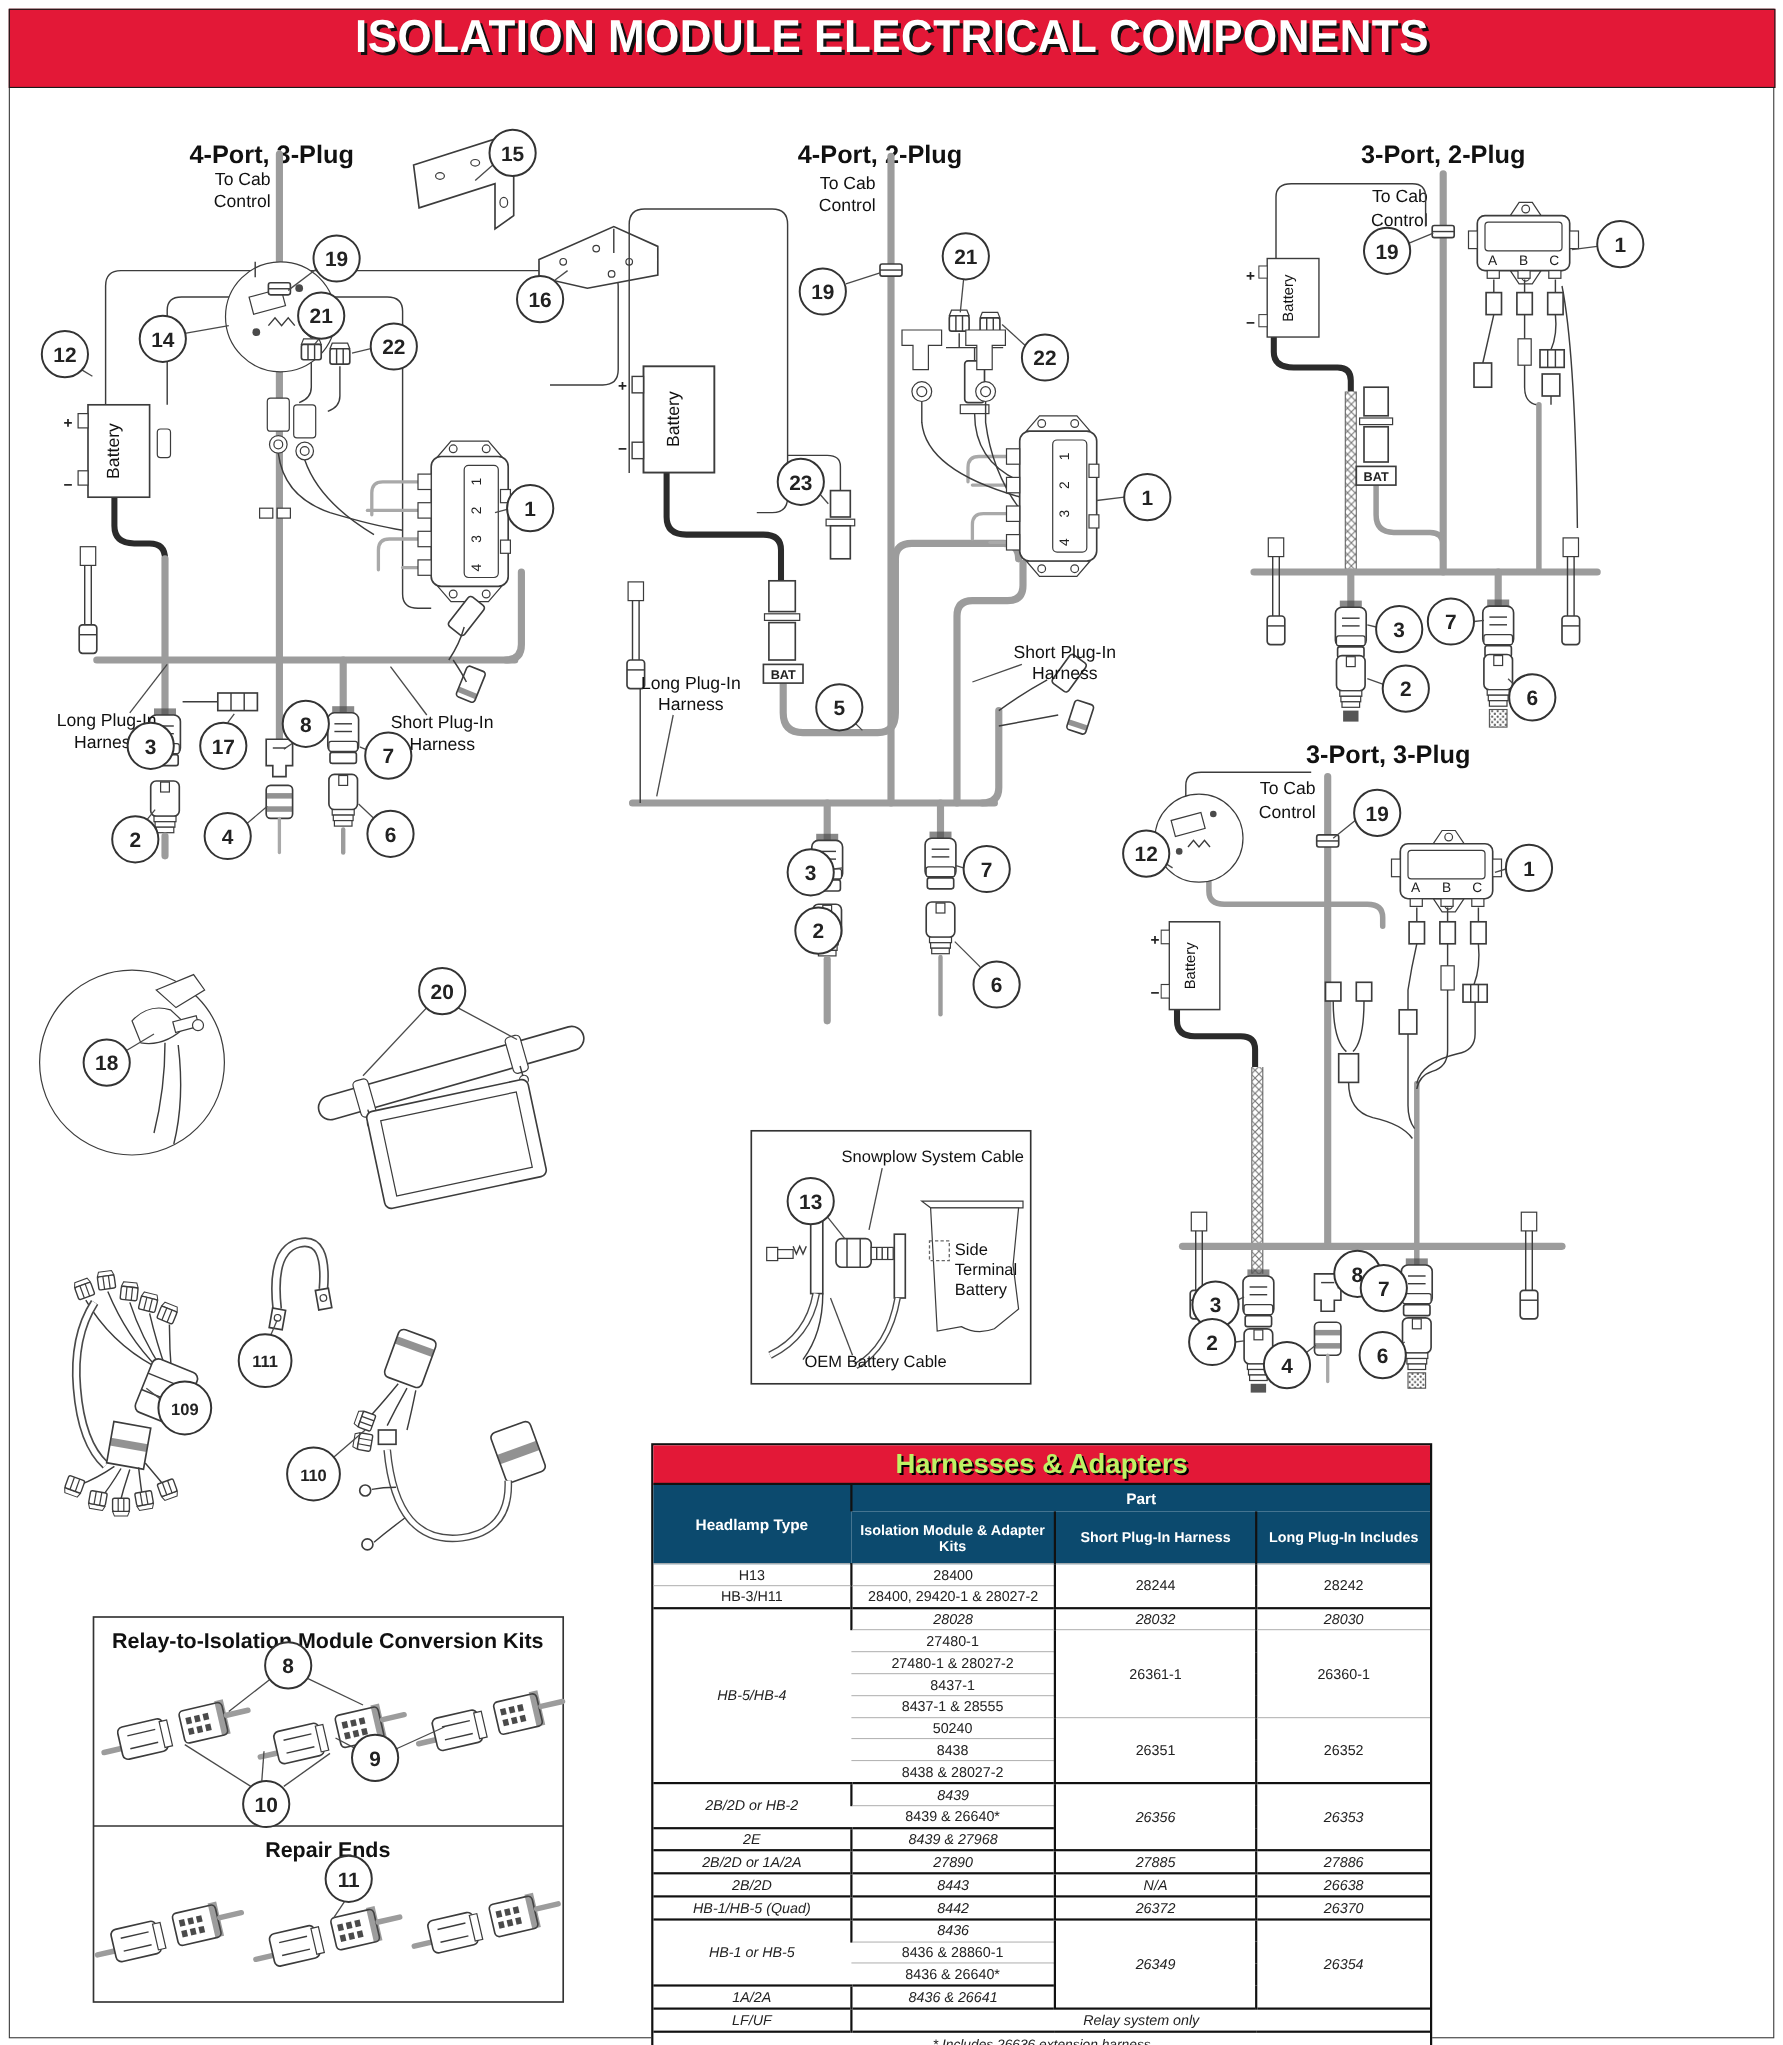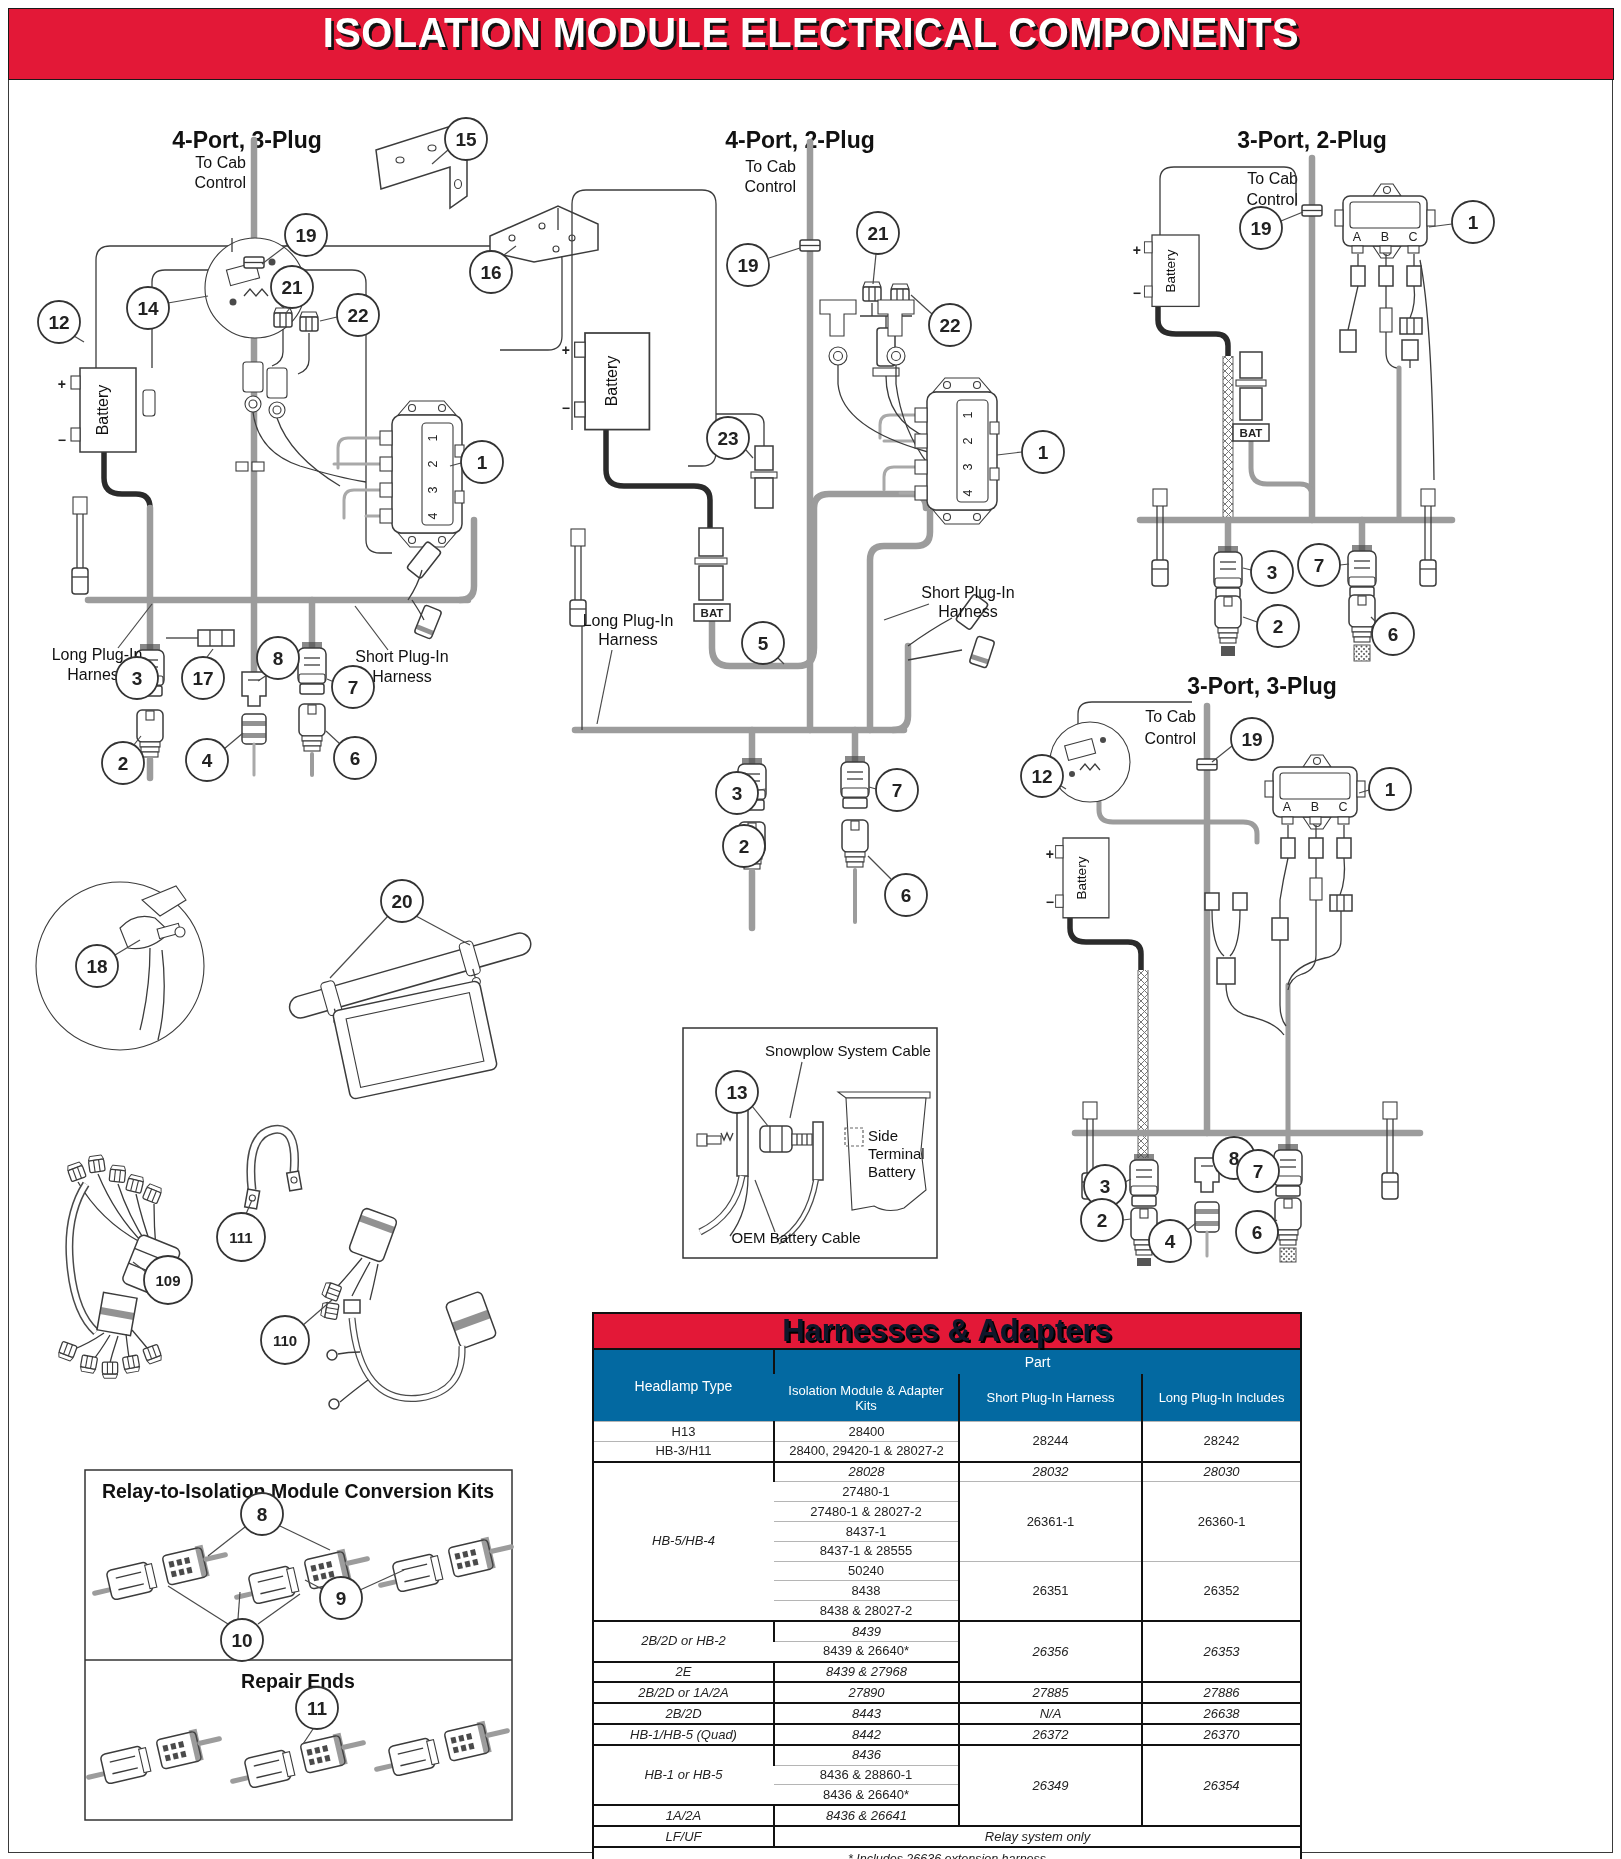--- a/index.html
+++ b/index.html
@@ -31,23 +31,23 @@
   .pm{font:bold 14px "Liberation Sans",sans-serif;text-anchor:end;fill:#222}
   .batTag{font:bold 11.5px "Liberation Sans",sans-serif;text-anchor:middle;fill:#222}
   .kt{font:bold 19.5px "Liberation Sans",sans-serif;text-anchor:middle;fill:#111}
   .il{font:15px "Liberation Sans",sans-serif;fill:#111}
   .ilm{font:15px "Liberation Sans",sans-serif;fill:#111;text-anchor:middle}
   .dash{fill:none;stroke:#666;stroke-width:1.2;stroke-dasharray:3 2}
   .inset{fill:#fff;stroke:#333;stroke-width:1.5}
   
   .tblwrap{position:absolute;left:592px;top:1312px;width:706px;border:2px solid #111;background:#fff;}
   .tbltitle{height:34px;background:#e31837;display:flex;align-items:center;justify-content:center;border-bottom:2px solid #111;}
-  .tbltitle span{color:#0f172a;font-weight:bold;font-size:31px;text-shadow:2px 2px 0 #000;}
+  .tbltitle span{color:#bef264;font-weight:bold;font-size:25px;text-shadow:2px 2px 0 #000;}
   table.h{border-collapse:collapse;width:100%;table-layout:fixed;}
-  table.h th{background:#0369a1;color:#fff;font-size:13px;font-weight:normal;padding:1px 2px;border-left:2px solid #111;}
+  table.h th{background:#0c4a6e;color:#fff;font-size:13px;font-weight:bold;padding:1px 2px;border-left:2px solid #111;}
   table.h td{font-size:13px;color:#222;text-align:center;height:18.8px;padding:0 2px;border-left:2px solid #111;border-top:1px solid #b5b5b5;line-height:1.05;}
   table.h td:first-child,table.h th:first-child{border-left:none;}
   table.h tr.dk td{border-top:2px solid #111;font-style:italic;}
   table.h tr.part-row th{height:22px;font-size:14px;}
   table.h tr.cols-row th{height:45px;}
   table.h td.fn{height:23px;font-size:12.5px;}
 </style>
 </head>
 <body>
 

